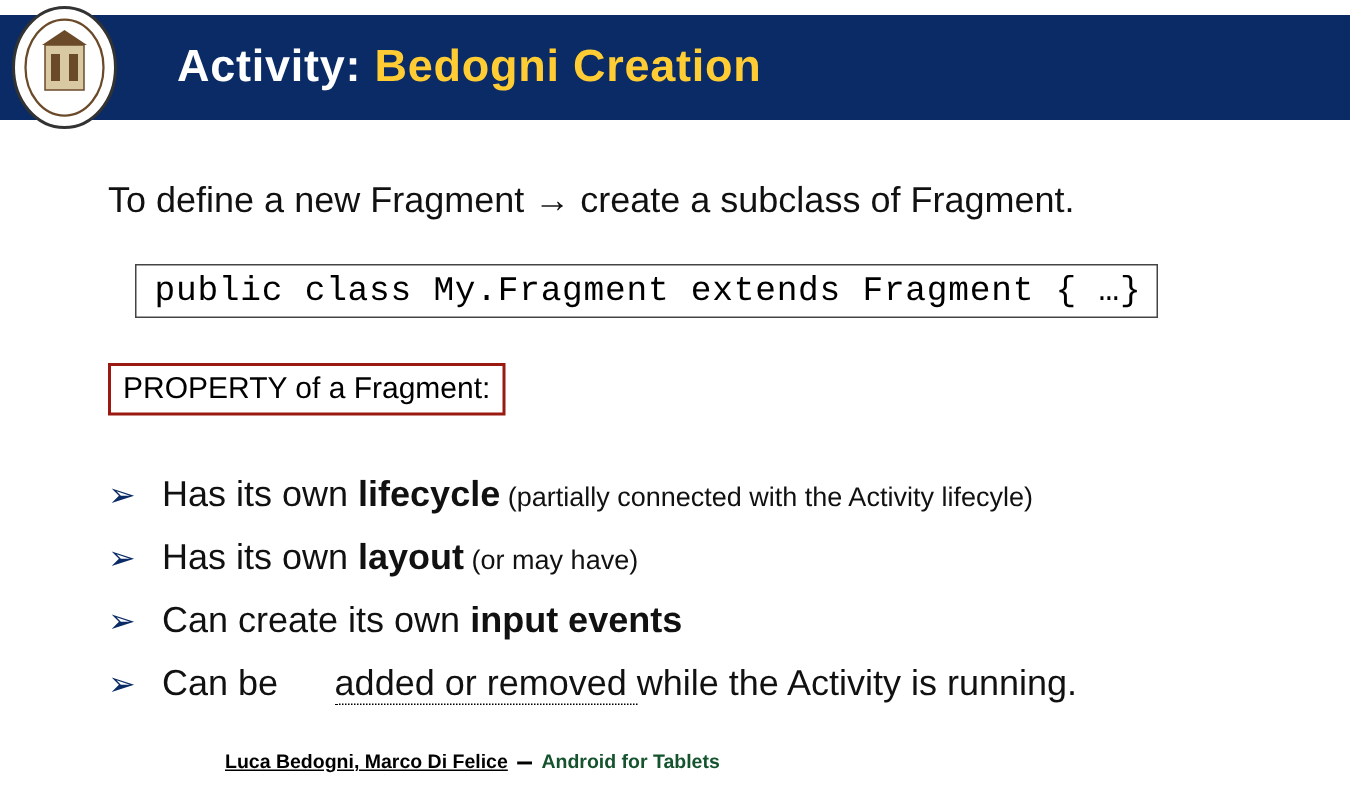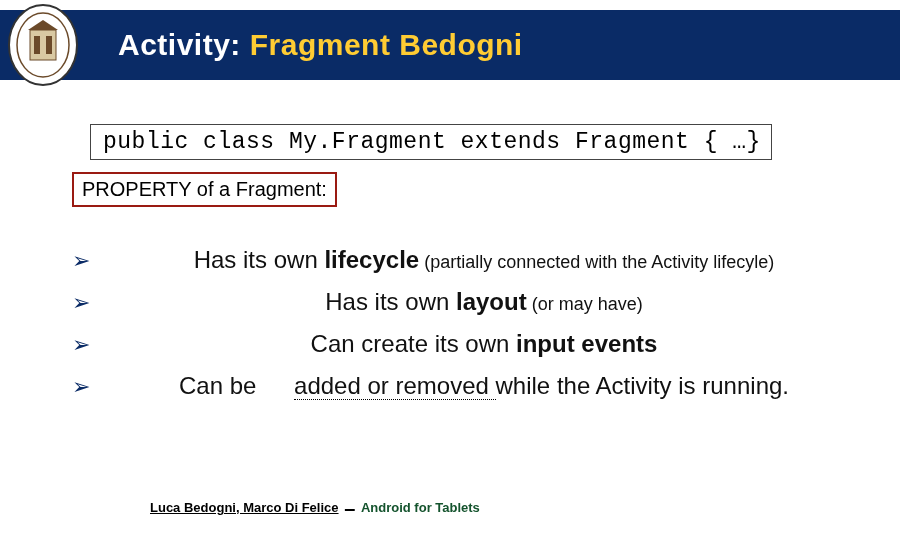--- a/index.html
+++ b/index.html
@@ -17,21 +17,21 @@
     margin-left: 118px;
     font-size: 30px; font-weight: bold; color: #fff;
     letter-spacing: 0.5px;
   }
   .title .accent { color: #ffcc33; }
   .body { position: absolute; top: 120px; left: 72px; right: 40px; }
   .intro { font-size: 24px; color: #111; margin-bottom: 28px; }
   .arrow-glyph { font-weight: bold; }
   .codebox {
     display: block;
-    margin: 4px 0 12px 18px;
+    margin: 4px 0 30px 18px;
     padding: 4px 10px 4px 12px;
     border: 1px solid #444;
     font-family: "Courier New", monospace;
     font-size: 23px;
     width: fit-content;
     background: #fff;
     letter-spacing: 0.5px;
   }
   .property-box {
     display: inline-block;
@@ -40,21 +40,21 @@
     font-size: 20px;
     margin-bottom: 39px;
   }
   ul.props { list-style: none; }
   ul.props li {
     font-size: 24px; color: #111; margin: 0 0 14px 0; display: flex; align-items: baseline;
   }
   ul.props .bullet {
     width: 36px; flex: 0 0 36px; color: #0a2b66; font-size: 22px; line-height: 1;
   }
-  ul.props .txt { flex: 1; text-align: center; }
+  ul.props .txt { flex: 1; }
   ul.props .txt b { font-weight: bold; }
   ul.props .txt .small { font-size: 18px; }
   .dots { border-bottom: 1px dotted #000; margin-left: 31px; }
   .footer {
     position: absolute; bottom: 20px; left: 150px;
     font-size: 13px; color: #000;
   }
   .footer .dash { font-size: 20px; font-weight: bold; vertical-align: middle; padding: 0 2px; }
   .footer .red { color: #14532d; font-weight: bold; }
   .footer b { font-weight: bold; text-decoration: underline; }
@@ -71,26 +71,29 @@
       <rect x="24" y="28" width="26" height="30" fill="#d9c9a3" stroke="#6b4a2a"></rect>
       <rect x="28" y="34" width="6" height="18" fill="#6b4a2a"></rect>
       <rect x="40" y="34" width="6" height="18" fill="#6b4a2a"></rect>
       <path d="M22 28 L37 18 L52 28 Z" fill="#6b4a2a"></path>
     </svg>
   </div>
 
   <div class="header-bar">
     <div class="title">
       <span>Activity:</span>
-      <span class="accent">Fragment Bedogni</span>
+      <span class="accent">Bedogni Creation</span>
     </div>
   </div>
 
   <div class="body">
 
+    <div class="intro">
+      <span>To define a new Fragment </span><span class="arrow-glyph">→</span><span> create a subclass of Fragment.</span>
+    </div>
 
     <div class="codebox">public class My.Fragment extends Fragment { …}</div>
 
     <div class="property-box">PROPERTY of a Fragment:</div>
 
     <ul class="props">
       <li>
         <span class="bullet">➢</span>
         <span class="txt">
           <span>Has its own </span><b>lifecycle</b><span class="small"> (partially connected with the Activity lifecyle)</span>

